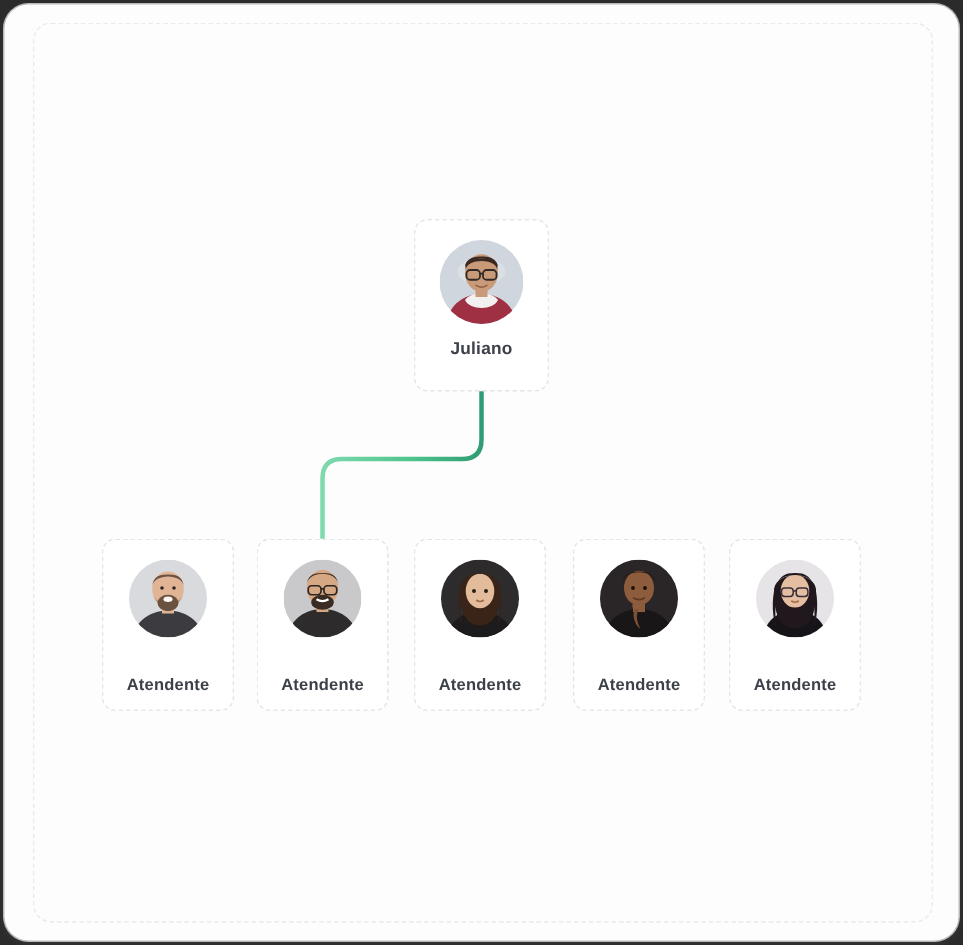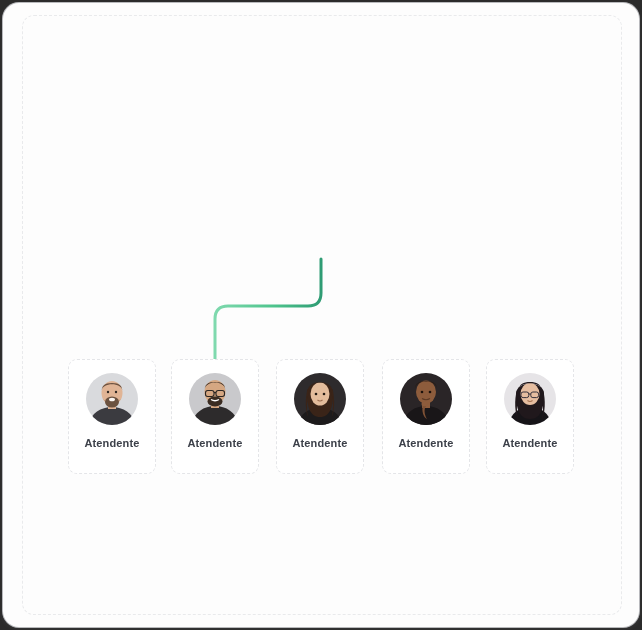--- a/index.html
+++ b/index.html
@@ -109,21 +109,21 @@
     font-size: 11.5px;
     font-weight: bold;
     letter-spacing: 0.15px;
     color: #3c4049;
     text-align: center;
     line-height: 1.1;
     white-space: nowrap;
   }
   .node-child .node-label {
     font-size: 11px;
-    margin-top: 12px;
+    margin-top: 26px;
   }
 
   
   #group-bar {
     position: absolute;
     left: 66px;
     top: 494px;
     width: 510px;
     height: 28px;
     background: #eceded;
@@ -152,20 +152,39 @@
     <defs>
       <linearGradient id="connGrad" x1="0" y1="0" x2="1" y2="0">
         <stop offset="0%" stop-color="#7fd9ae"></stop>
         <stop offset="55%" stop-color="#4ec48d"></stop>
         <stop offset="100%" stop-color="#2f9c74"></stop>
       </linearGradient>
     </defs>
     <path d="M 321 259 L 321 293 Q 321 306 308 306 L 228 306 Q 215 306 215 319 L 215 360" fill="none" stroke="url(#connGrad)" stroke-width="3" stroke-linecap="round" stroke-linejoin="round"></path>
   </svg>
 
+  <div class="node-card node-root">
+    <div class="avatar">
+      <svg viewBox="0 0 56 56">
+        <rect width="56" height="56" fill="#cfd6dd"></rect>
+        <ellipse cx="28" cy="21" rx="16" ry="9" fill="#e7eaee" opacity="0.5"></ellipse>
+        <path d="M4 56 C7 42 17 36 28 36 C39 36 49 42 52 56 Z" fill="#9f2f42"></path>
+        <path d="M17 40 C21 34 35 34 39 40 C36 47 20 47 17 40 Z" fill="#f3f1ef"></path>
+        <path d="M24 30 h8 v8 h-8 z" fill="#c99a78"></path>
+        <ellipse cx="28" cy="22" rx="11" ry="12.5" fill="#c99a78"></ellipse>
+        <path d="M17 19 C18 10 38 10 39 19 C39 15 37 11 28 11 C19 11 17 15 17 19 Z" fill="#3b2a22"></path>
+        <path d="M17.5 20 C18 12 38 12 38.5 20 L38.5 16 C36 11 20 11 17.5 16 Z" fill="#3b2a22"></path>
+        <rect x="18" y="20" width="9" height="6.5" rx="2.4" fill="none" stroke="#2f2a28" stroke-width="1.2"></rect>
+        <rect x="29" y="20" width="9" height="6.5" rx="2.4" fill="none" stroke="#2f2a28" stroke-width="1.2"></rect>
+        <line x1="27" y1="22.4" x2="29" y2="22.4" stroke="#2f2a28" stroke-width="1.2"></line>
+        <path d="M24 30 q4 3 8 0" stroke="#8a5b43" stroke-width="1" fill="none"></path>
+      </svg>
+    </div>
+    <div class="node-label">Juliano</div>
+  </div>
 
   <div class="node-card node-child" style="left:68px">
     <div class="avatar">
       <svg viewBox="0 0 52 52">
         <rect width="52" height="52" fill="#d9dadd"></rect>
         <path d="M2 52 C5 40 15 34 26 34 C37 34 47 40 50 52 Z" fill="#3b3b40"></path>
         <path d="M22 28 h8 v8 h-8 z" fill="#e0b495"></path>
         <ellipse cx="26" cy="20" rx="10.5" ry="12" fill="#e0b495"></ellipse>
         <path d="M15.5 18 C16 9 36 9 36.5 18 C36 13 34 10 26 10 C18 10 16 13 15.5 18 Z" fill="#6b5240"></path>
         <path d="M17 24 C18 33 34 33 35 24 C34 32 18 32 17 24 Z" fill="#6b5240"></path>

